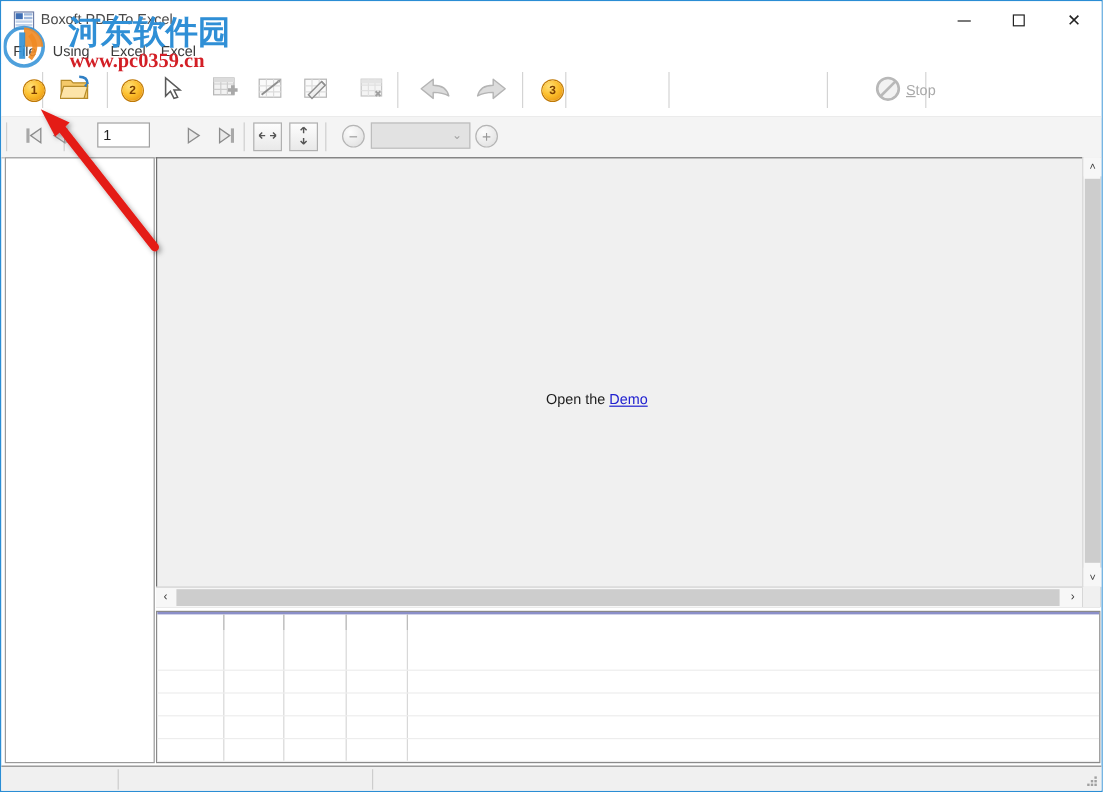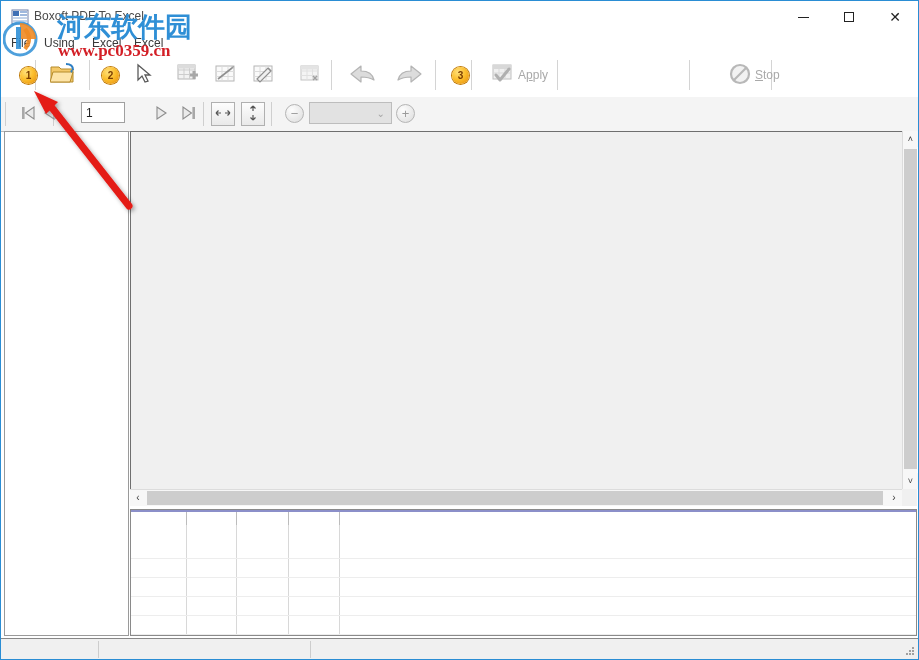--- a/index.html
+++ b/index.html
@@ -359,31 +359,20 @@
         <svg width="30" height="24" viewBox="0 0 30 24">
           <path d="M4 18 q2 -9 13 -9 l0 -5 l10 8 l-10 8 l0 -5 q-8 0 -13 3 z" fill="#dcdcdc" stroke="#b4b4b4" stroke-width="1.2" stroke-linejoin="round"></path>
         </svg>
       </span>
     </div>
 
     <div class="tb-btn enabled" style="left:446px">
       <span class="badge">3</span>
     </div>
 
-    <div class="tb-btn" style="left:484px">
-      <span>
-        <svg width="24" height="22" viewBox="0 0 24 22">
-          <rect x="3" y="2" width="18" height="14" fill="#f0f0f0" stroke="#c0c0c0"></rect>
-          <rect x="3" y="2" width="18" height="4" fill="#d8d8d8"></rect>
-          <path d="M3 10 h18 M9 6 v10 M15 6 v10" stroke="#d8d8d8"></path>
-          <path d="M6 12 l4 5 l9 -11" fill="none" stroke="#b0b0b0" stroke-width="3" stroke-linecap="round" stroke-linejoin="round"></path>
-        </svg>
-      </span>
-      <span class="tb-label dis">A<u>p</u>ply</span>
-    </div>
 
 
     <div class="tb-btn" style="left:723px">
       <span>
         <svg width="22" height="22" viewBox="0 0 22 22">
           <circle cx="11" cy="11" r="9" fill="#f2f2f2" stroke="#b8b8b8" stroke-width="2.2"></circle>
           <path d="M5 17 L17 5" stroke="#b8b8b8" stroke-width="2.2"></path>
         </svg>
       </span>
       <span class="tb-label dis"><u>S</u>top</span>
@@ -453,20 +442,23 @@
       <span style="margin-left:6px">⌄</span>
     </div>
     <div class="zoom-round" style="left:395px">+</div>
   </div>
 
   <div class="sidebar"></div>
 
   <div class="main-area">
     <div class="page-canvas">
       <div class="doc-msg">
+        <div>
+          <span>Open the </span><a class="doc-link" href="#">Demo</a>
+        </div>
       </div>
     </div>
 
     <div class="vscroll">
       <div class="vs-arrow up">˄</div>
       <div class="vs-thumb"></div>
       <div class="vs-arrow down">˅</div>
     </div>
 
     <div class="hscroll">

